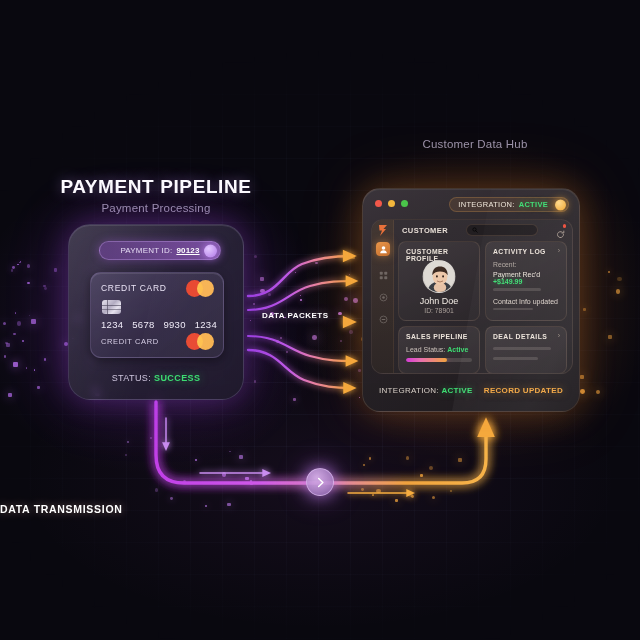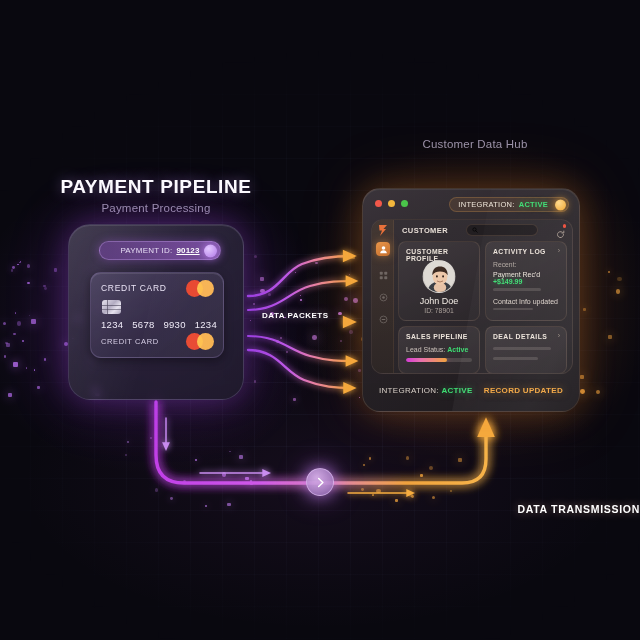--- a/index.html
+++ b/index.html
@@ -251,21 +251,21 @@
   .footer-right{ font-size:8px; font-weight:bold; color:#f0a33e; letter-spacing:0.3px; text-shadow:0 0 8px rgba(240,163,62,0.5); }
 
   
   .flow-svg{ position:absolute; inset:0; width:640px; height:640px; pointer-events:none; }
   .packets-label{
     position:absolute; left:262px; top:311px; font-size:8px; font-weight:bold;
     color:#ffffff; letter-spacing:0.5px; text-shadow:0 0 9px rgba(255,200,255,0.6);
     white-space:nowrap;
   }
   .transmission-label{
-    position:absolute; left:0; right:0; top:503px; text-align:right;
+    position:absolute; left:0; right:0; top:503px; text-align:left;
   }
   .transmission-label .t-title{
     font-size:10.5px; font-weight:bold; color:#ffffff; letter-spacing:0.7px;
     text-shadow:0 0 10px rgba(255,200,180,0.45);
   }
   .transmission-label .t-sub{ font-size:9px; color:#a79fb0; margin-top:2px; }
   .transmission-node{
     position:absolute; left:306px; top:468px; width:28px; height:28px; border-radius:50%;
     background:radial-gradient(circle at 38% 32%, rgba(215,175,235,0.95), rgba(150,105,185,0.85));
     border:1px solid rgba(235,200,255,0.55);
@@ -512,20 +512,24 @@
         <span>9930</span>
         <span>1234</span>
       </div>
       <div class="cc-label-bottom">CREDIT CARD</div>
       <div class="cc-logo bottom">
         <i class="red"></i>
           <i class="orange"></i>
       </div>
     </div>
 
+    <div class="status-row">
+      <span class="status-label">STATUS:</span>
+      <span class="status-value">SUCCESS</span>
+    </div>
   </div>
 
   <div class="heading" id="crm-heading">
     <div class="h-sub">Customer Data Hub</div>
   </div>
 
   <div id="crm-panel">
 
     <div class="crm-titlebar">
       <div class="tl-dots">

